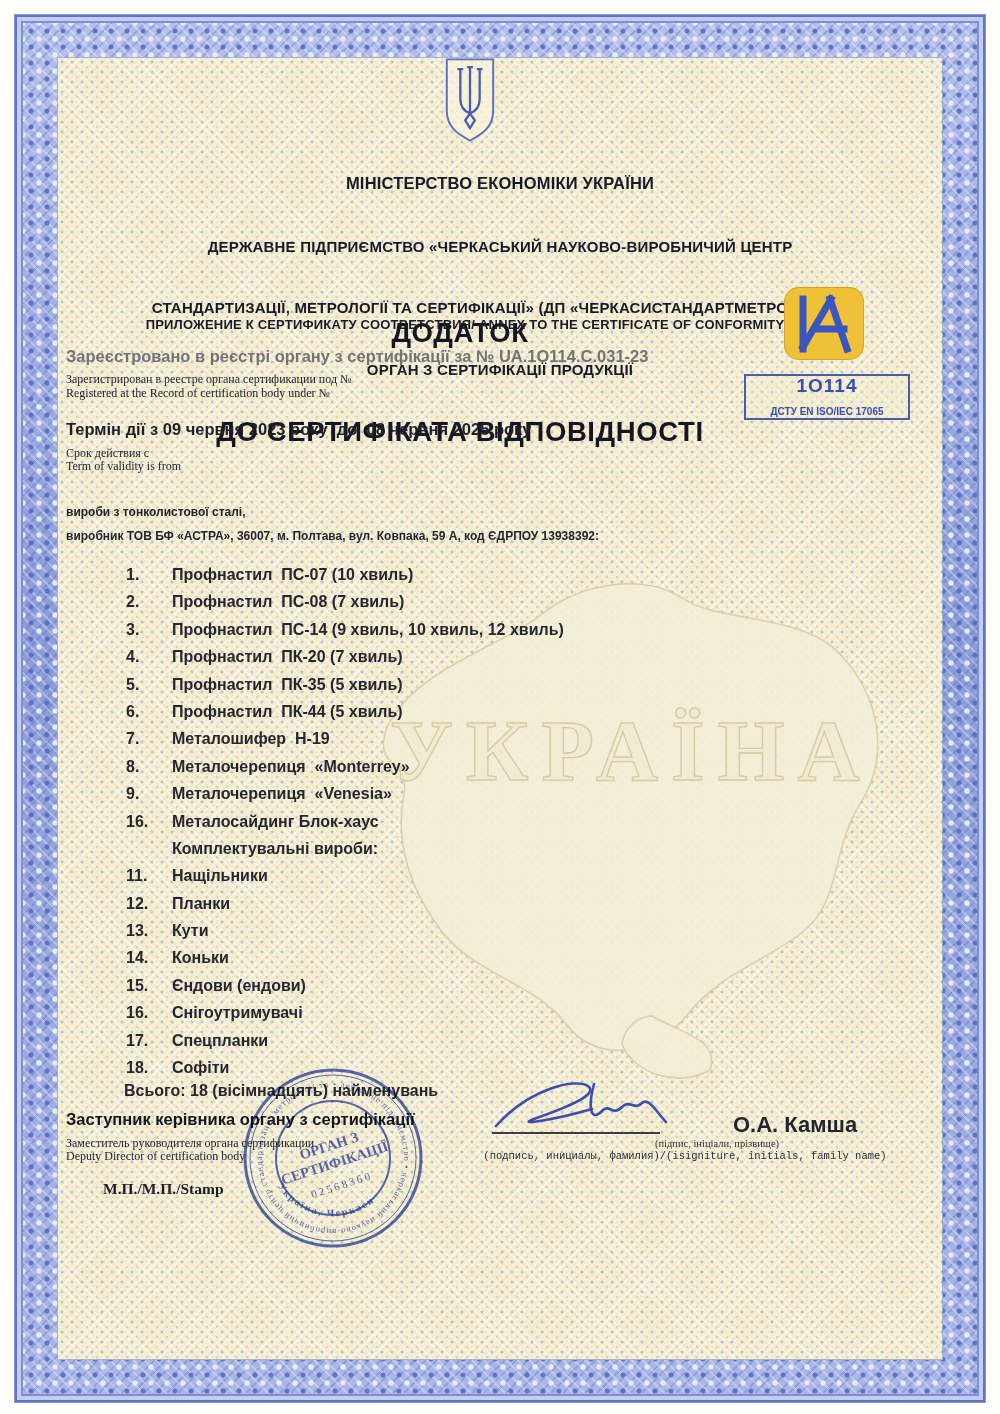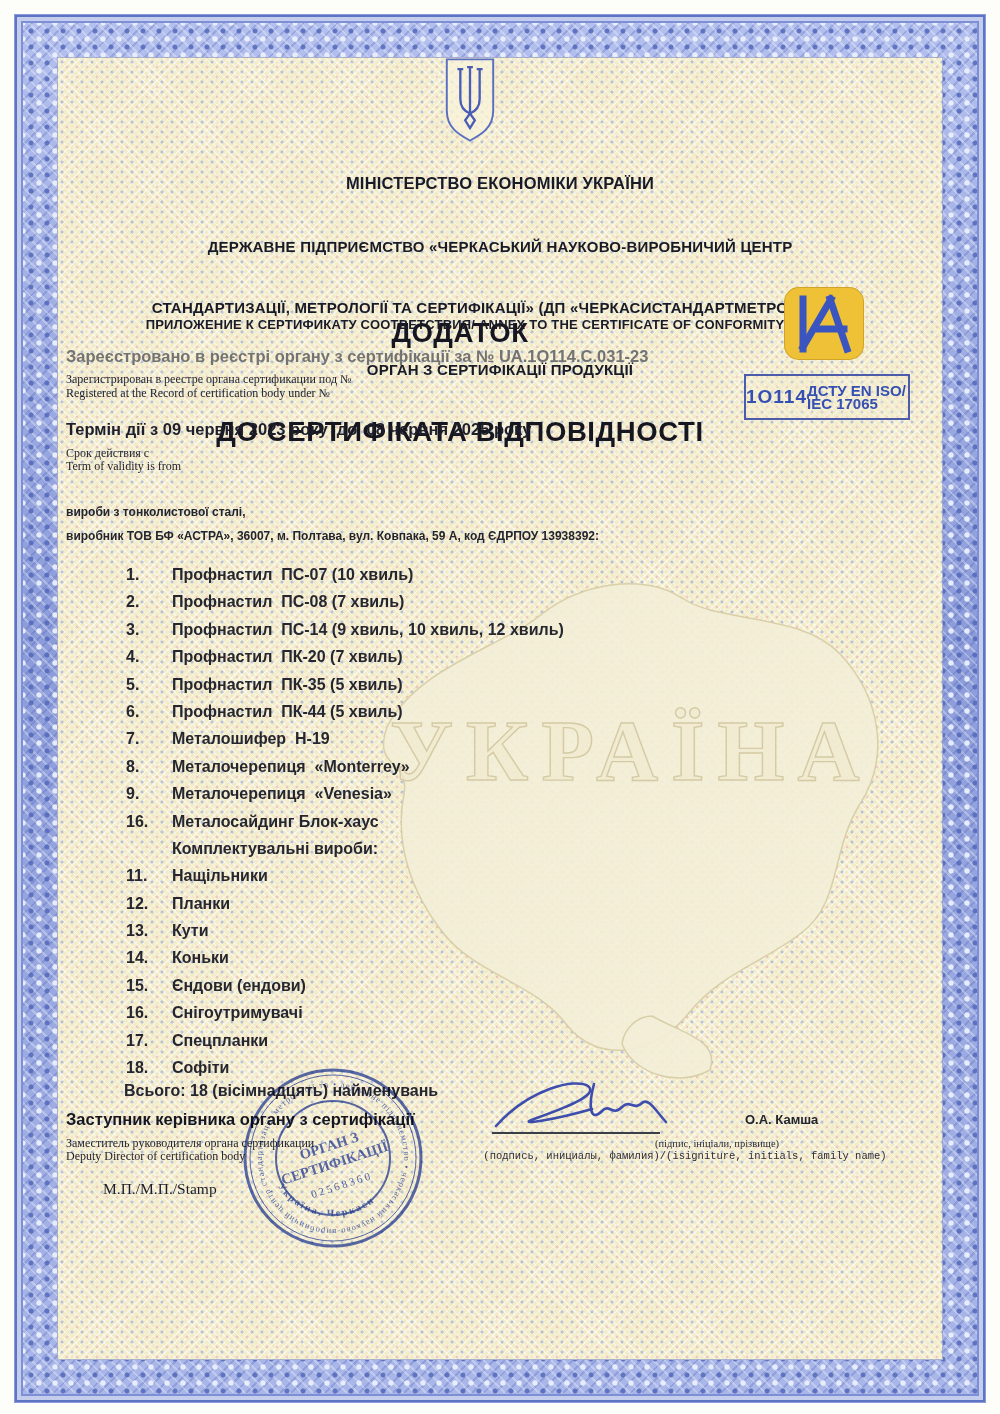--- a/index.html
+++ b/index.html
@@ -43,37 +43,37 @@
   .titleblock{left:40px;right:120px;top:250px;text-align:center;font-size:27.5px;line-height:33px;letter-spacing:.6px;color:#15161f;}
   .subtitle{left:40px;right:110px;top:317px;text-align:center;font-size:13px;letter-spacing:.2px;color:#1a1b26;}
   .regmain{left:66px;top:347px;font-size:16.5px;color:#737373;}
   .small2{font-size:12px;color:#23242e;line-height:14px;}
   .valmain{left:66px;top:420px;font-size:16.5px;color:#1e1f2a;}
   .prodline{left:66px;font-size:12px;color:#23242c;}
   
   .na-badge{position:absolute;left:784px;top:287px;width:80px;height:73px;background:#efc136;
      border-radius:15px;box-shadow:inset 0 0 0 1px rgba(160,120,20,.4);z-index:4;}
   .codebox{position:absolute;left:744px;top:374px;width:162px;height:42px;border:2px solid #4a5caa;
-     display:flex;flex-direction:row;align-items:center;justify-content:flex-end;z-index:4;background:rgba(244,238,206,.35);}
+     display:flex;flex-direction:column;align-items:center;justify-content:space-between;z-index:4;background:rgba(244,238,206,.35);}
   .codebox .code{font-size:19px;letter-spacing:1px;color:#3550b2;line-height:20px;}
-  .codebox .std{font-size:15px;color:#3550b2;line-height:13px;}
+  .codebox .std{font-size:10px;color:#3550b2;line-height:13px;}
   
   .plist{position:absolute;left:126px;top:566px;z-index:2;}
   .item-row{display:flex;height:27.4px;align-items:flex-start;font-family:"Liberation Sans",sans-serif;
      font-weight:bold;font-size:16px;color:#26262e;}
   .item-row .num{width:46px;}
   .item-row .txt{white-space:pre-wrap;}
   .total{left:124px;top:1082px;font-size:16px;color:#26262e;z-index:2;}
   
   .posua{left:66px;top:1110px;font-size:16.5px;color:#15161f;z-index:2;}
   .posru{left:66px;top:1136px;}
   .posen{left:66px;top:1149px;}
-  .mp{left:103px;top:1180px;font-size:15.5px;color:#1c1d28;z-index:2;}
+  .mp{left:103px;top:1180px;font-size:15.5px;color:#1c1d28;z-index:2;font-weight:bold;}
   .sigline{position:absolute;left:492px;top:1132px;width:168px;border-top:2px solid #3c3d46;z-index:2;}
-  .name{left:733px;top:1112px;font-size:13px;color:#23242c;z-index:2;margin-left:12px;}
+  .name{left:733px;top:1112px;font-size:22px;color:#23242c;z-index:2;}
   .cap1{left:480px;top:1138px;width:410px;text-align:center;font-size:10.5px;color:#2c2d38;z-index:2;margin-left:32px;}
   .cap2{left:480px;top:1150px;width:410px;text-align:center;font-size:10.5px;color:#2c2d38;z-index:2;font-family:Liberation Mono, monospace;}
   .wm{position:absolute;left:352px;top:542px;z-index:1;}
   .emblem{position:absolute;left:441px;top:56px;width:58px;height:88px;}
   .stamp{position:absolute;left:237px;top:1062px;width:192px;height:192px;z-index:3;mix-blend-mode:multiply;}
   .signature{position:absolute;left:490px;top:1076px;width:210px;height:62px;z-index:3;}
   svg text{font-family:"Liberation Serif",serif;}
 </style>
 </head>
 <body>

